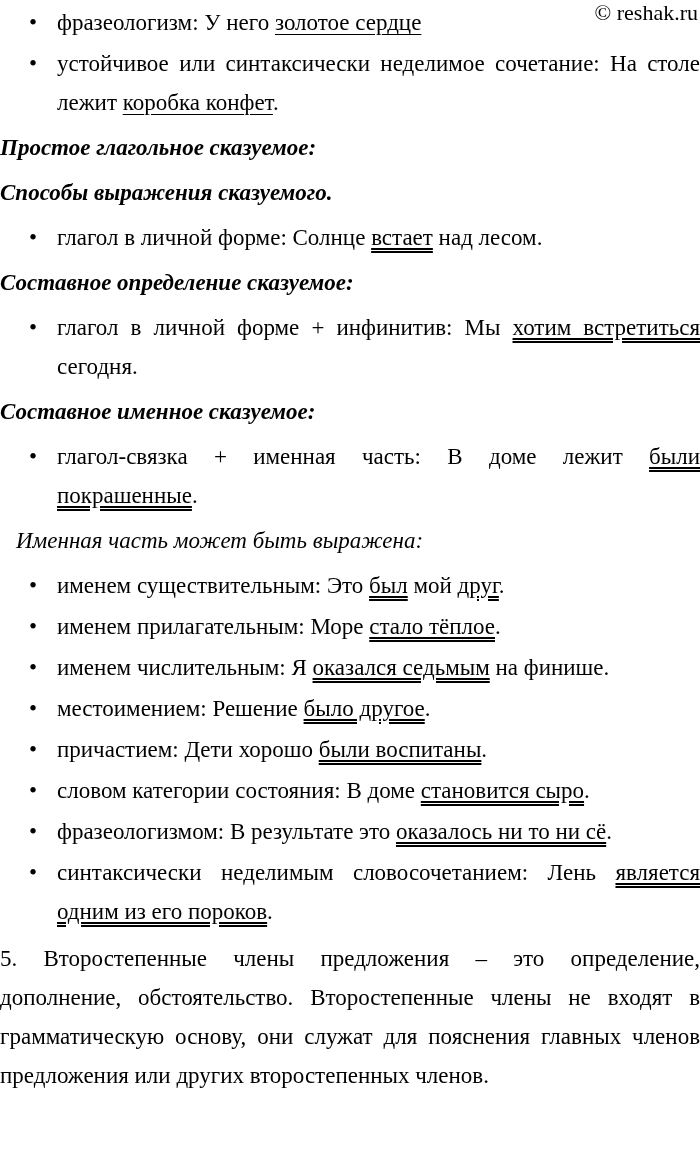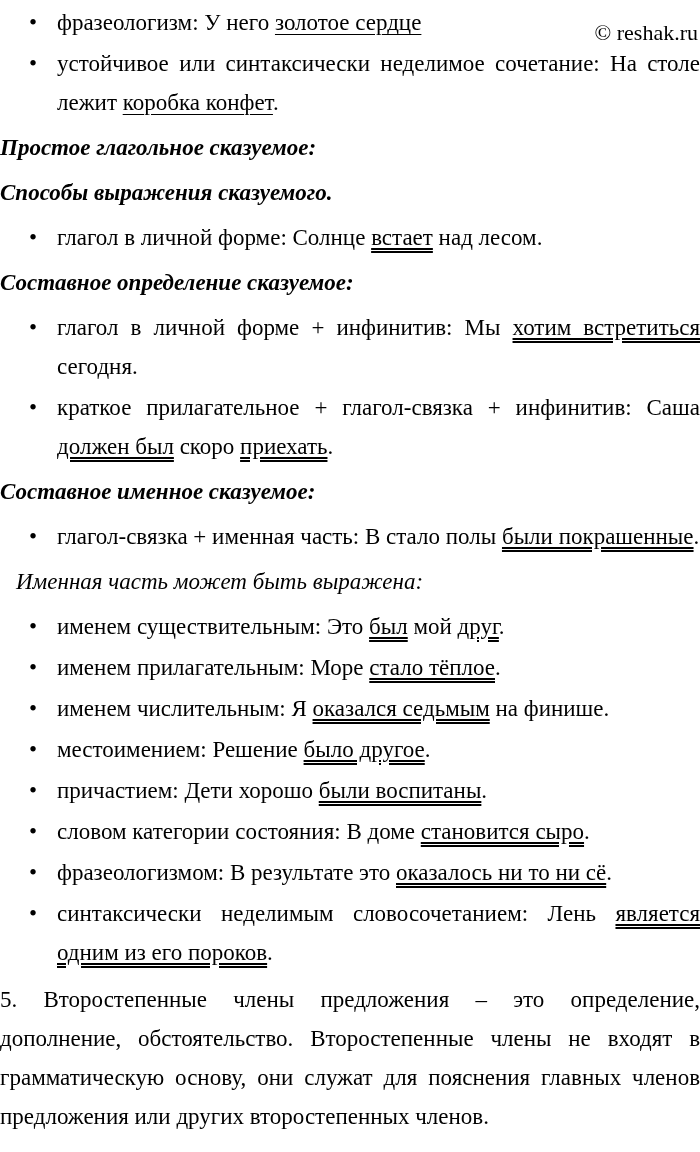--- a/index.html
+++ b/index.html
@@ -11,21 +11,21 @@
     font-family: "Liberation Serif", serif;
     font-size: 23px;
     line-height: 39px;
     color: #000;
     box-sizing: border-box;
     padding-top: 3px;
     background: transparent;
   }
   .hdr-copy {
     position: absolute;
-    top: 20px; right: 2px;
+    top: 0; right: 2px;
     font-size: 22px;
     line-height: 26px;
   }
   ul.blist { list-style: none; margin: 0; padding: 0; }
   ul.blist li {
     position: relative;
     padding-left: 57px;
     margin: 0 0 2px 0;
     text-align: justify;
   }
@@ -108,27 +108,26 @@
   <div class="h">Способы выражения сказуемого.</div>
 
   <ul class="blist">
     <li><span>глагол в личной форме: </span><span class="ex"><span>Солнце </span><span class="du">встает</span><span></span><span class="du"></span><span> над лесом.</span></span></li>
   </ul>
 
   <div class="h">Составное определение сказуемое:</div>
 
   <ul class="blist">
     <li><span>глагол в личной форме + инфинитив: </span><span class="ex"><span>Мы </span><span class="du">хотим встретиться</span><span></span><span class="du"></span><span> сегодня.</span></span></li>
-    <li><span>краткое прилагательное + глагол-связка + инфинитив: </span><span class="ex"><span>Саша </span><span class="du">должен был</span><span> скоро </span><span class="du">приехать</span><span>.</span></span></li>
   </ul>
 
   <div class="h">Составное именное сказуемое:</div>
 
   <ul class="blist">
-    <li><span>глагол-связка + именная часть: </span><span class="ex"><span>В стало полы </span><span class="du">были покрашенные</span><span></span><span class="du"></span><span>.</span></span></li>
+    <li><span>глагол-связка + именная часть: </span><span class="ex"><span>В доме лежит </span><span class="du">были покрашенные</span><span></span><span class="du"></span><span>.</span></span></li>
   </ul>
 
   <div class="sub">Именная часть может быть выражена:</div>
 
   <ul class="blist">
     <li><span>именем существительным: </span><span class="ex"><span>Это </span><span class="du">был</span><span> мой </span><span class="du">друг</span><span>.</span></span></li>
     <li><span>именем прилагательным: </span><span class="ex"><span>Море </span><span class="du">стало тёплое</span><span></span><span class="du"></span><span>.</span></span></li>
     <li><span>именем числительным: </span><span class="ex"><span>Я </span><span class="du">оказался седьмым</span><span></span><span class="du"></span><span> на финише.</span></span></li>
     <li><span>местоимением: </span><span class="ex"><span>Решение </span><span class="du">было другое</span><span></span><span class="du"></span><span>.</span></span></li>
     <li><span>причастием: </span><span class="ex"><span>Дети хорошо </span><span class="du">были воспитаны</span><span></span><span class="du"></span><span>.</span></span></li>

